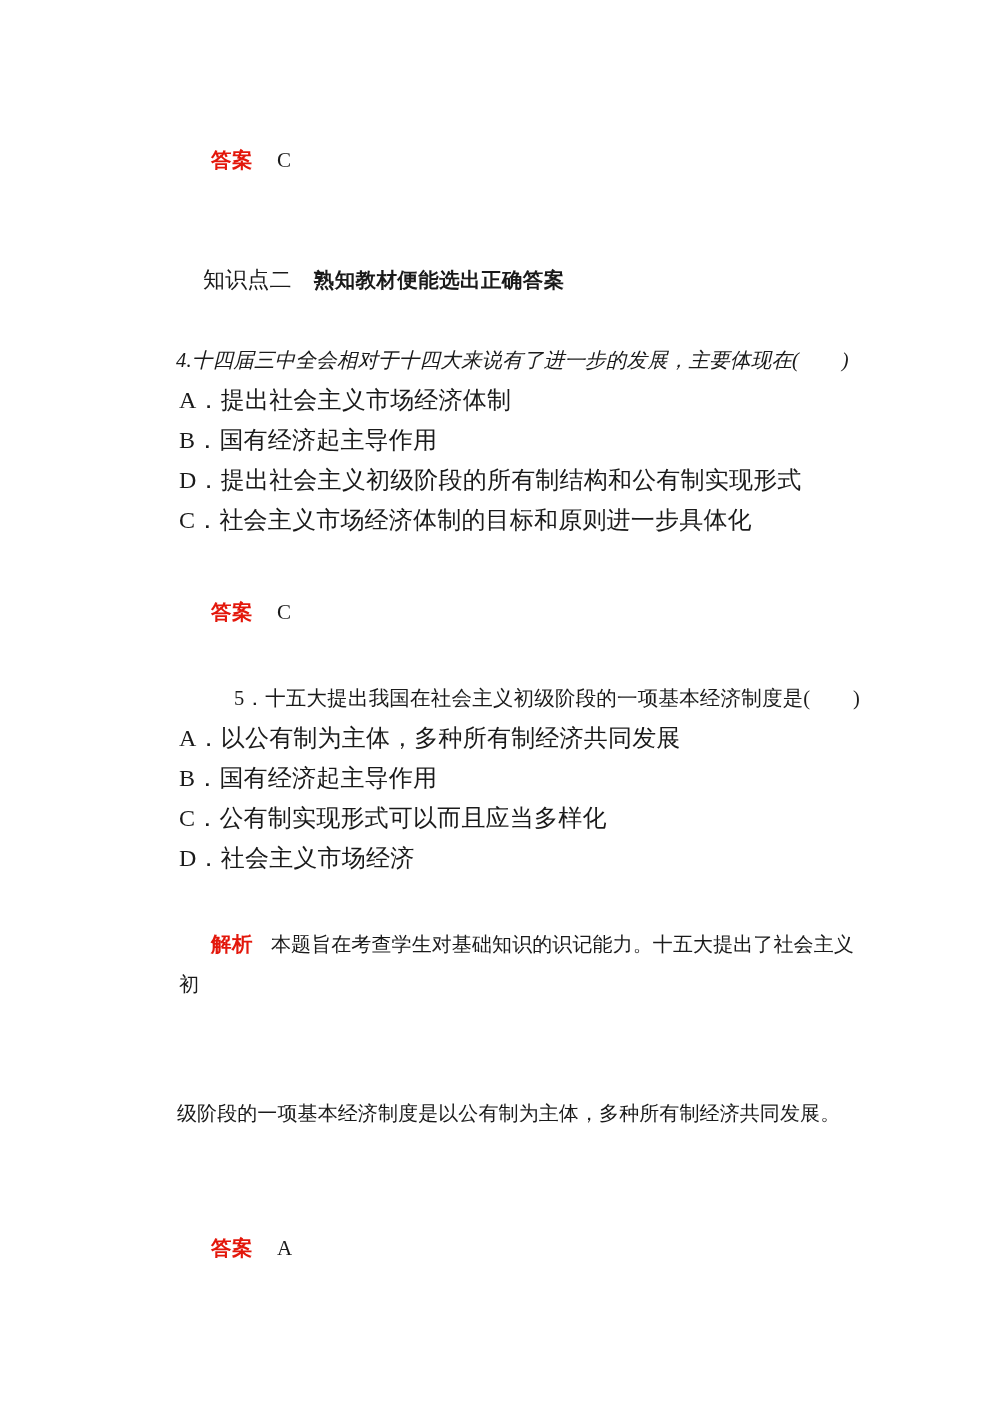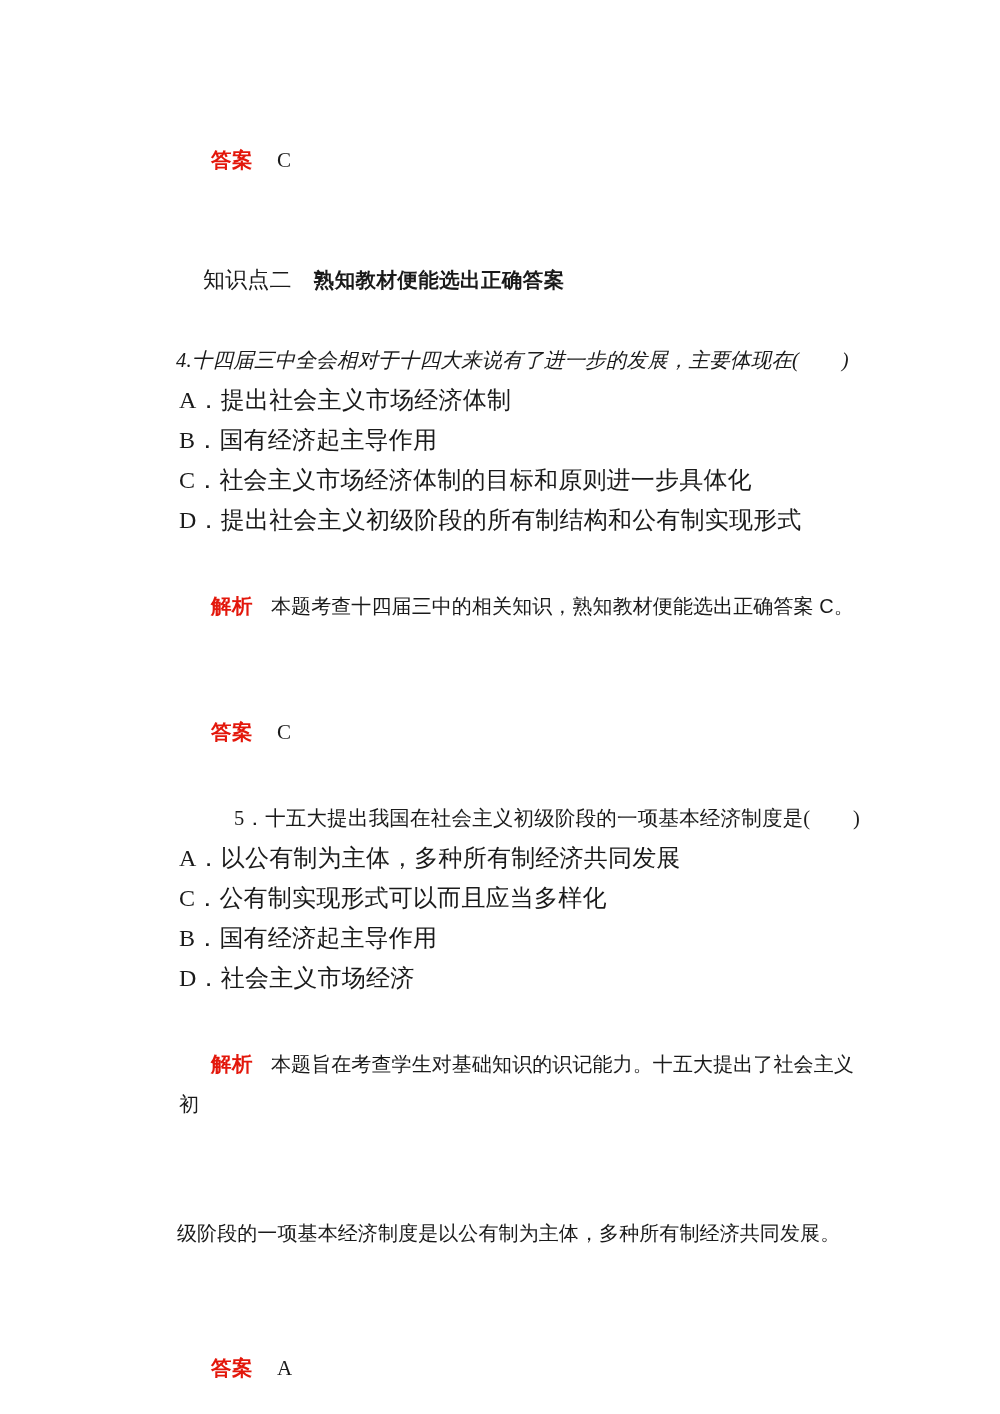--- a/index.html
+++ b/index.html
@@ -101,42 +101,39 @@
     </div>
 
     <div class="line" style="padding-left:26px;">
       <span class="kp-label">知识点二</span><span class="kp-title" style="padding-left:22px;">熟知教材便能选出正确答案</span>
     </div>
 
     <div class="line serif indent-q4"><span>4.</span><span>十四届三中全会相对于十四大来说有了进一步的发展，主要体现在(        )</span></div>
 
     <div class="line serif opt indent-1"><span>A．提出社会主义市场经济体制</span></div>
     <div class="line serif opt indent-1"><span>B．国有经济起主导作用</span></div>
+    <div class="line serif opt indent-1"><span>D．提出社会主义初级阶段的所有制结构和公有制实现形式</span></div>
     <div class="line serif opt indent-1"><span>C．社会主义市场经济体制的目标和原则进一步具体化</span></div>
-    <div class="line serif opt indent-1"><span>D．提出社会主义初级阶段的所有制结构和公有制实现形式</span></div>
 
     <div class="gap-sm"></div>
 
-    <div class="line indent-1">
-      <span class="label-red">解析</span><span class="analysis-body" style="padding-left:18px;">本题考查十四届三中的相关知识，熟知教材便能选出正确答案 C。</span>
-    </div>
 
     <div class="gap-sm"></div>
 
     <div class="line indent-1">
       <span class="label-red">答案</span><span class="ans-letter" style="padding-left:24px;">C</span>
     </div>
 
     <div class="gap-sm"></div>
 
     <div class="line serif indent-q"><span>5．</span><span>十五大提出我国在社会主义初级阶段的一项基本经济制度是(        )</span></div>
 
     <div class="line serif opt indent-1"><span>A．以公有制为主体，多种所有制经济共同发展</span></div>
+    <div class="line serif opt indent-1"><span>B．国有经济起主导作用</span></div>
     <div class="line serif opt indent-1"><span>C．公有制实现形式可以而且应当多样化</span></div>
-    <div class="line serif opt indent-1"><span>B．国有经济起主导作用</span></div>
     <div class="line serif opt indent-1"><span>D．社会主义市场经济</span></div>
 
     <div class="gap-sm"></div>
 
     <div class="line indent-1">
       <span class="label-red">解析</span><span class="analysis-body" style="padding-left:18px;">本题旨在考查学生对基础知识的识记能力。十五大提出了社会主义初</span>
     </div>
     <div class="line indent-0" style="line-height:46px;">
       <span class="analysis-body">级阶段的一项基本经济制度是以公有制为主体，多种所有制经济共同发展。</span>
     </div>

